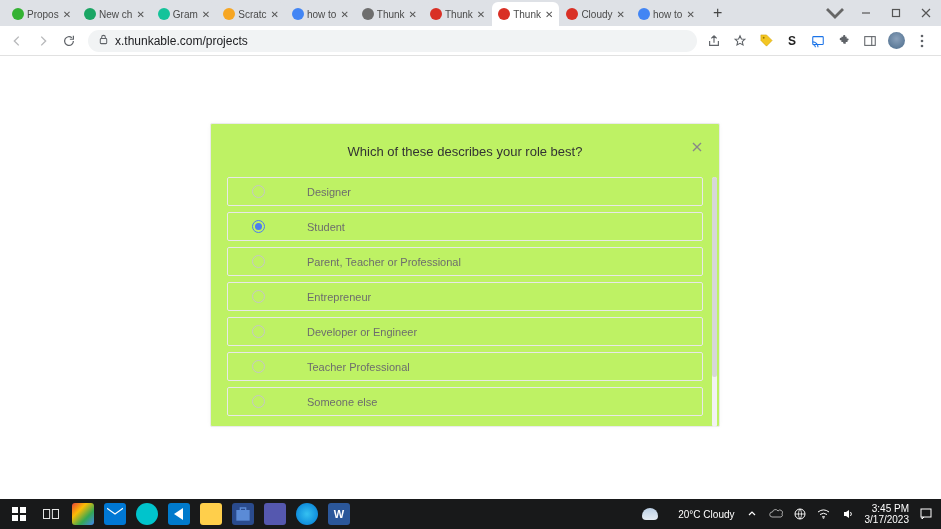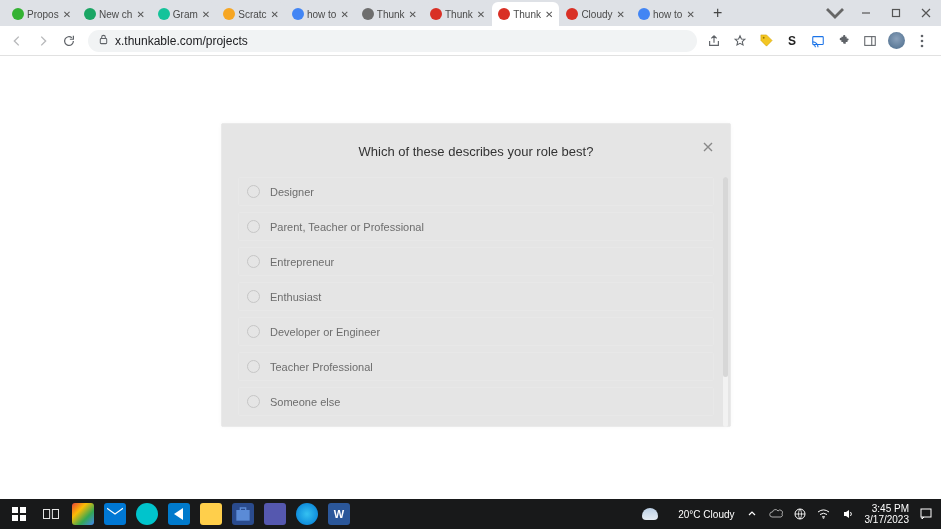--- a/index.html
+++ b/index.html
@@ -30,28 +30,28 @@
     .addr { flex:1; height:22px; background:#f1f3f4; border-radius:11px; display:flex; align-items:center;
             padding:0 10px; font-size:12px; color:#202124; margin:0 4px; }
     .addr .lock { margin-right:6px; color:#5f6368; }
     .tool-icons { display:flex; align-items:center; gap:8px; padding-right:4px; }
     .ticon { width:18px; height:18px; display:flex; align-items:center; justify-content:center; color:#5f6368;
              cursor:pointer; font-size:13px; }
     .avatar { width:17px; height:17px; border-radius:50%; background:radial-gradient(circle at 50% 40%,#8aa1bb,#4a6b8a); }
 
     
     .page { position:absolute; top:56px; left:0; right:0; bottom:30px; background:#fff; }
-    .modal { position:absolute; left:221px; top:67px; width:510px; background:#e5e5e5; border:1px solid #eaeaea;
+    .modal { position:absolute; left:210px; top:67px; width:510px; background:#bef264; border:1px solid #eaeaea;
              border-radius:2px; box-shadow:0 0 4px rgba(0,0,0,.03); }
     .modal-header { position:relative; text-align:center; padding:20px 20px 18px 20px; }
     .modal-title { font-size:13px; color:#333; font-weight:400; }
     .modal-close { position:absolute; right:16px; top:16px; color:#888; cursor:pointer; font-size:14px; }
     .modal-body { position:relative; padding:0 16px 4px 16px; }
-    .opt { border:1px solid #e8e8e8; border-radius:2px; padding:7px 8px; margin-bottom:6px; display:flex;
-           align-items:center; cursor:pointer; }
+    .opt { border:1px solid #e8e8e8; border-radius:2px; padding:7px 24px; margin-bottom:6px; display:flex;
+           align-items:center; cursor:pointer;gap:32px; }
     .radio { width:13px; height:13px; border-radius:50%; border:1px solid #c6c6c6; margin-right:10px;
              display:flex; align-items:center; justify-content:center; flex:none; }
     .radio.sel { border-color:#4c7df0; }
     .radio.sel::after { content:""; width:7px; height:7px; border-radius:50%; background:#4c7df0; display:block; }
     .opt .lbl { font-size:11px; color:#6d6d6d; }
     .scroll-track { position:absolute; right:2px; top:0; width:5px; height:250px; background:#f2f2f2; border-radius:3px; }
     .scroll-thumb { position:absolute; right:2px; top:0; width:5px; height:200px; background:#d7d7d7; border-radius:3px;}
     .modal-footer { display:flex; justify-content:center; padding:10px 0 16px 0; }
     .next-btn { background:#5b7ff1; color:#fff; border:none; border-radius:3px; padding:7px 18px; font-size:12px;
                 cursor:pointer; }
@@ -244,30 +244,30 @@
           </svg>
       </div>
     </div>
     <div class="modal-body">
       <div id="options">
           <div class="opt">
             <span class="radio"></span>
             <span class="lbl">Designer</span>
           </div>
           <div class="opt">
+            <span class="radio sel"></span>
+            <span class="lbl">Student</span>
+          </div>
+          <div class="opt">
             <span class="radio"></span>
             <span class="lbl">Parent, Teacher or Professional</span>
           </div>
           <div class="opt">
             <span class="radio"></span>
             <span class="lbl">Entrepreneur</span>
-          </div>
-          <div class="opt">
-            <span class="radio"></span>
-            <span class="lbl">Enthusiast</span>
           </div>
           <div class="opt">
             <span class="radio"></span>
             <span class="lbl">Developer or Engineer</span>
           </div>
           <div class="opt">
             <span class="radio"></span>
             <span class="lbl">Teacher Professional</span>
           </div>
           <div class="opt">

